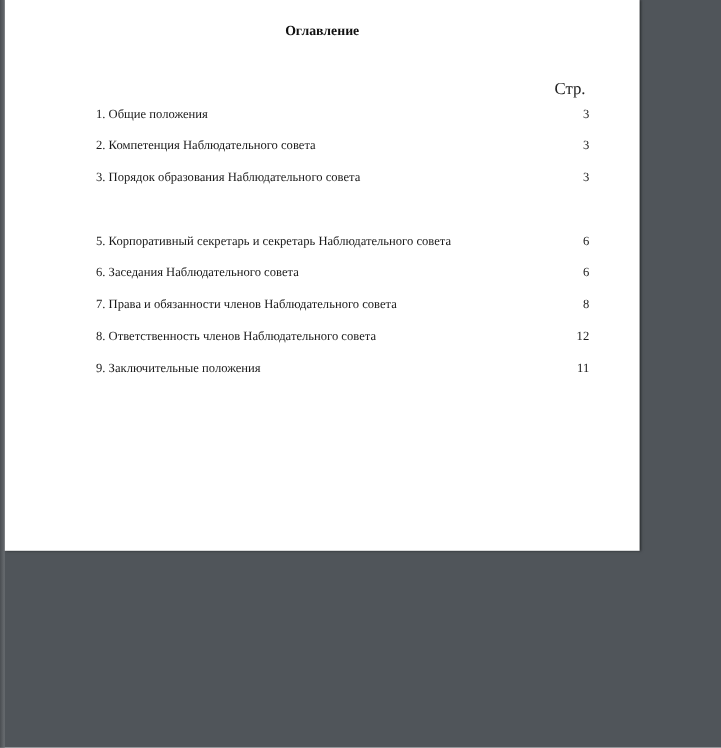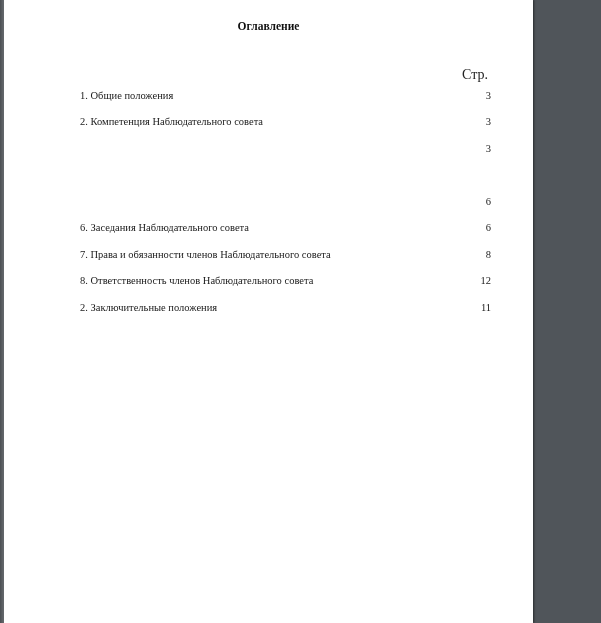--- a/index.html
+++ b/index.html
@@ -7,21 +7,21 @@
       width: 601px; height: 623px; overflow: hidden;
       background: #50555a;
       position: relative;
       font-family: "Liberation Serif", serif;
     }
     .left-edge {
       position: absolute; left: 0; top: 0; width: 4px; height: 623px;
       background: linear-gradient(to right, #4a4e52, #6a6e72);
     }
     .page {
-      position: absolute; left: 4px; top: 0; width: 529px; height: 623px;
+      position: absolute; left: 4px; top: 0; width: 529px; height: 459px;
       background: #ffffff;
       box-shadow: 1px 0 2px rgba(0,0,0,0.5);
     }
     .title {
       position: absolute; left: 0; width: 529px; top: 20px;
       text-align: center; font-weight: bold; font-size: 11.5px; color: #111;
     }
     .page-col-label {
       position: absolute; left: 458px; top: 67px; font-size: 14px; color: #222;
     }
@@ -43,34 +43,36 @@
 
   <div class="toc-row" style="top:90px">
     <span class="label">1. Общие положения</span>
     <span class="num">3</span>
   </div>
   <div class="toc-row" style="top:116px">
     <span class="label">2. Компетенция Наблюдательного совета</span>
     <span class="num">3</span>
   </div>
   <div class="toc-row" style="top:143px">
+    <span class="label">3. Порядок образования Наблюдательного совета</span>
     <span class="num">3</span>
   </div>
   <div class="toc-row" style="top:196px">
+    <span class="label">5. Корпоративный секретарь и секретарь Наблюдательного совета</span>
     <span class="num">6</span>
   </div>
   <div class="toc-row" style="top:222px">
     <span class="label">6. Заседания Наблюдательного совета</span>
     <span class="num">6</span>
   </div>
   <div class="toc-row" style="top:249px">
     <span class="label">7. Права и обязанности членов Наблюдательного совета</span>
     <span class="num">8</span>
   </div>
   <div class="toc-row" style="top:275px">
     <span class="label">8. Ответственность членов Наблюдательного совета</span>
     <span class="num">12</span>
   </div>
   <div class="toc-row" style="top:302px">
-    <span class="label">2. Заключительные положения</span>
+    <span class="label">9. Заключительные положения</span>
     <span class="num">11</span>
   </div>
 </div>
 
 </body></html>

